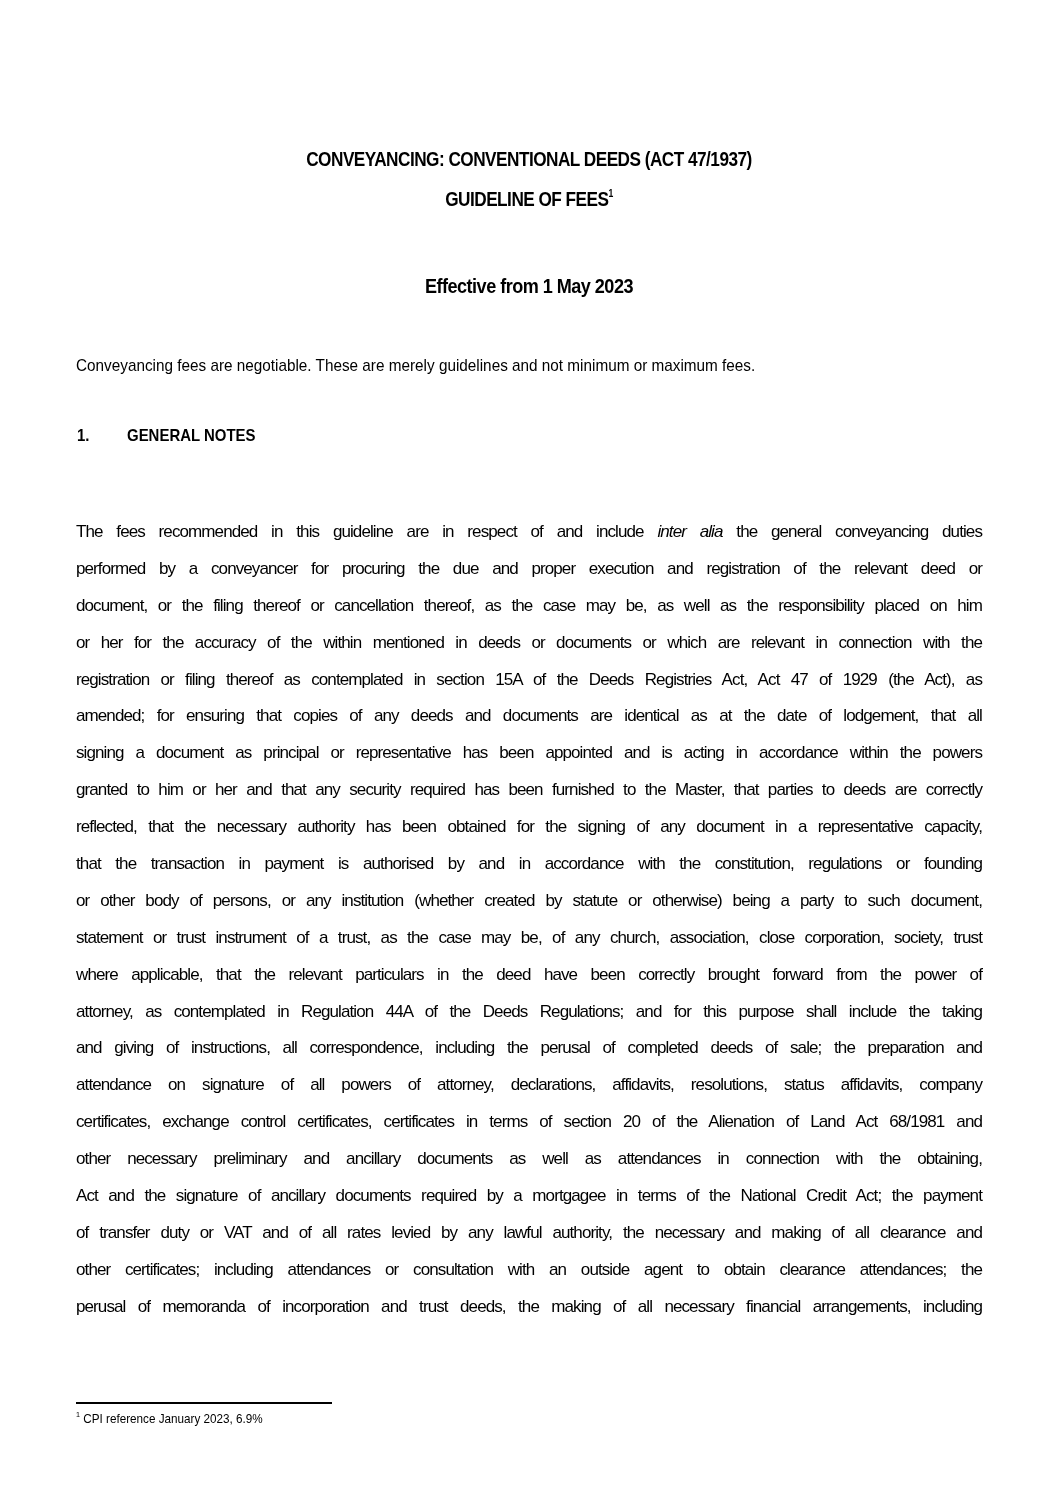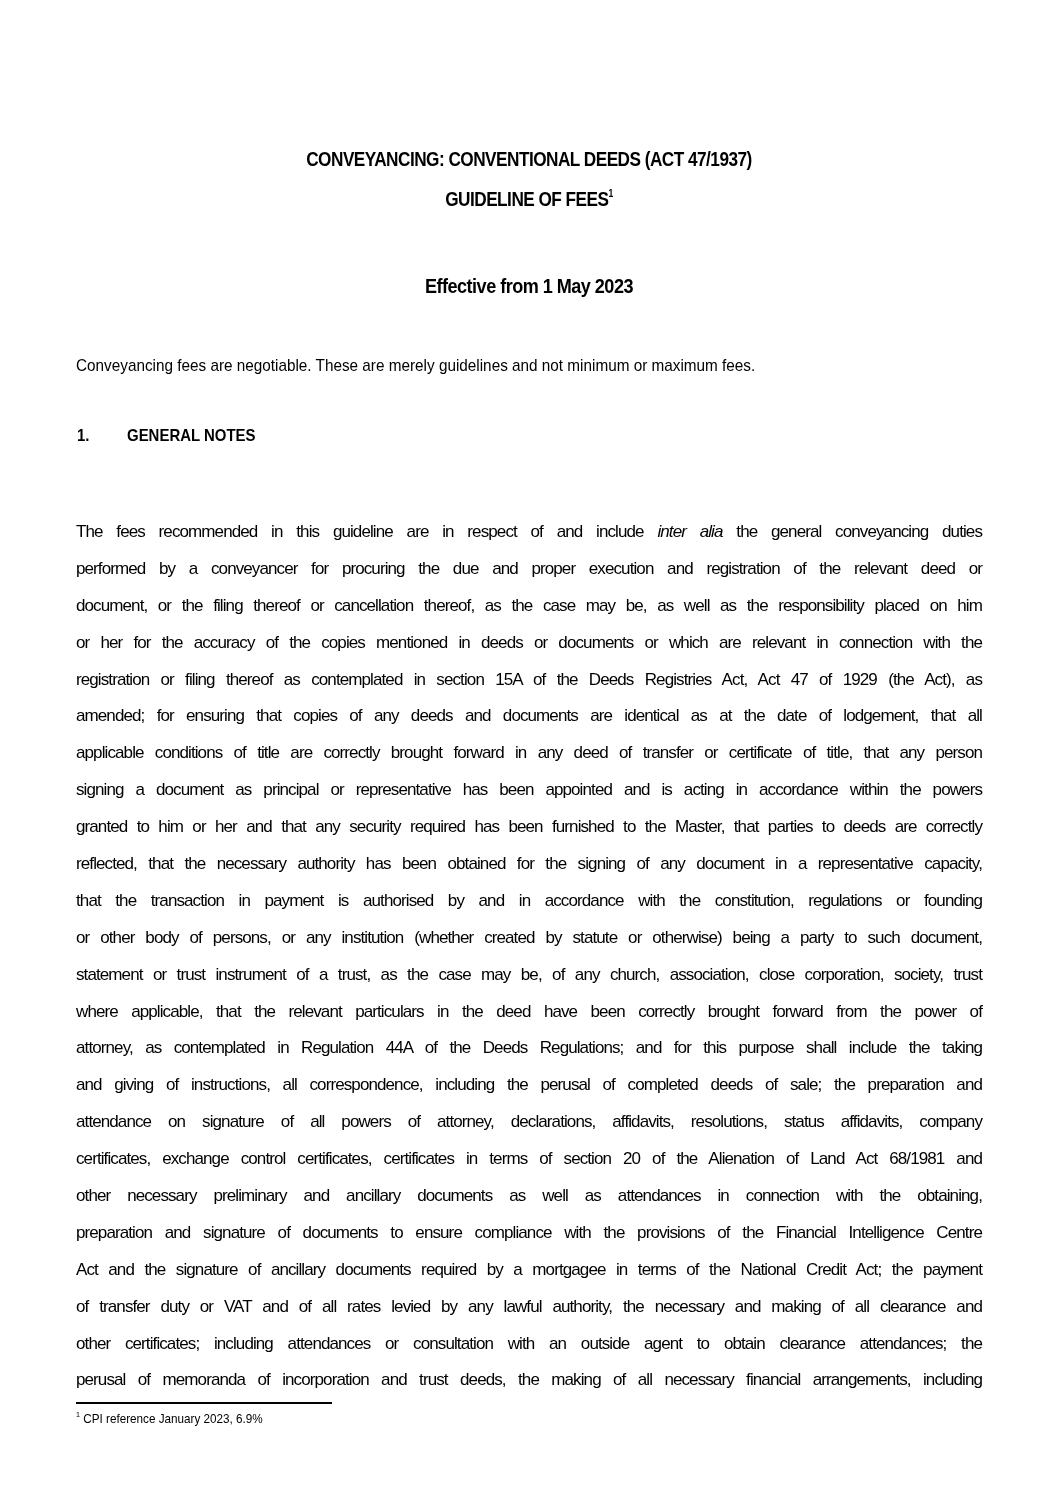--- a/index.html
+++ b/index.html
@@ -72,30 +72,27 @@
       <div class="line">
         <span class="inner"><span>The fees recommended in this guideline are in respect of and include </span><em>inter alia</em><span> the general conveyancing duties</span></span>
       </div>
       <div class="line">
         <span class="inner"><span>performed by a conveyancer for procuring the due and proper execution and registration of the relevant deed or</span></span>
       </div>
       <div class="line">
         <span class="inner"><span>document, or the filing thereof or cancellation thereof, as the case may be, as well as the responsibility placed on him</span></span>
       </div>
       <div class="line">
-        <span class="inner"><span>or her for the accuracy of the copies mentioned in deeds or documents or which are relevant in connection with the</span></span>
+        <span class="inner"><span>or her for the accuracy of the within mentioned in deeds or documents or which are relevant in connection with the</span></span>
       </div>
       <div class="line">
         <span class="inner"><span>registration or filing thereof as contemplated in section 15A of the Deeds Registries Act, Act 47 of 1929 (the Act), as</span></span>
       </div>
       <div class="line">
         <span class="inner"><span>amended; for ensuring that copies of any deeds and documents are identical as at the date of lodgement, that all</span></span>
-      </div>
-      <div class="line">
-        <span class="inner"><span>applicable conditions of title are correctly brought forward in any deed of transfer or certificate of title, that any person</span></span>
       </div>
       <div class="line">
         <span class="inner"><span>signing a document as principal or representative has been appointed and is acting in accordance within the powers</span></span>
       </div>
       <div class="line">
         <span class="inner"><span>granted to him or her and that any security required has been furnished to the Master, that parties to deeds are correctly</span></span>
       </div>
       <div class="line">
         <span class="inner"><span>reflected, that the necessary authority has been obtained for the signing of any document in a representative capacity,</span></span>
       </div>
@@ -120,23 +117,20 @@
       <div class="line">
         <span class="inner"><span>attendance on signature of all powers of attorney, declarations, affidavits, resolutions, status affidavits, company</span></span>
       </div>
       <div class="line">
         <span class="inner"><span>certificates, exchange control certificates, certificates in terms of section 20 of the Alienation of Land Act 68/1981 and</span></span>
       </div>
       <div class="line">
         <span class="inner"><span>other necessary preliminary and ancillary documents as well as attendances in connection with the obtaining,</span></span>
       </div>
       <div class="line">
-        <span class="inner"><span>preparation and signature of documents to ensure compliance with the provisions of the Financial Intelligence Centre</span></span>
-      </div>
-      <div class="line">
         <span class="inner"><span>Act and the signature of ancillary documents required by a mortgagee in terms of the National Credit Act; the payment</span></span>
       </div>
       <div class="line">
         <span class="inner"><span>of transfer duty or VAT and of all rates levied by any lawful authority, the necessary and making of all clearance and</span></span>
       </div>
       <div class="line">
         <span class="inner"><span>other certificates; including attendances or consultation with an outside agent to obtain clearance attendances; the</span></span>
       </div>
       <div class="line">
         <span class="inner"><span>perusal of memoranda of incorporation and trust deeds, the making of all necessary financial arrangements, including</span></span>

